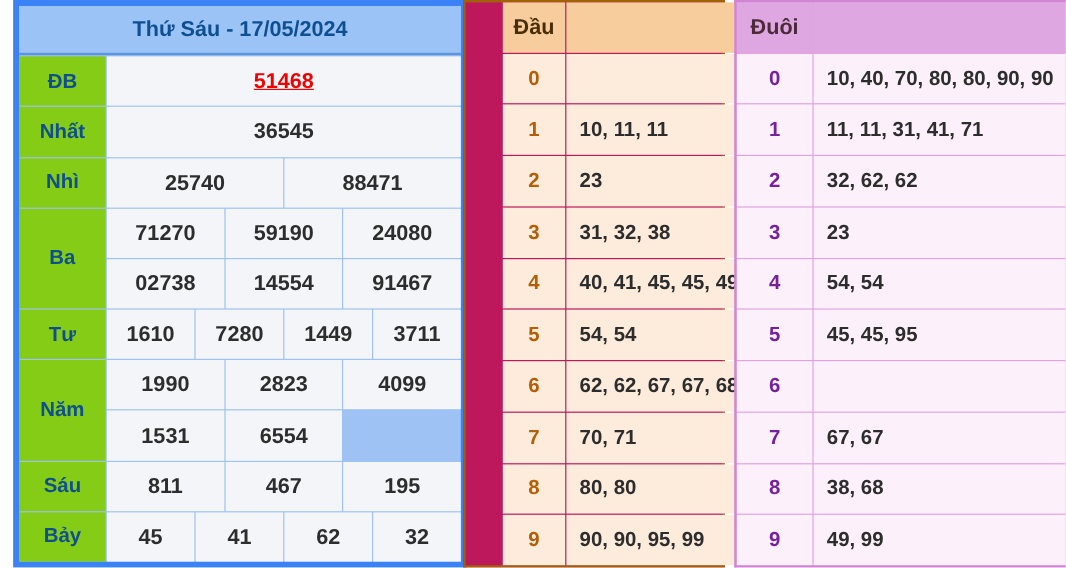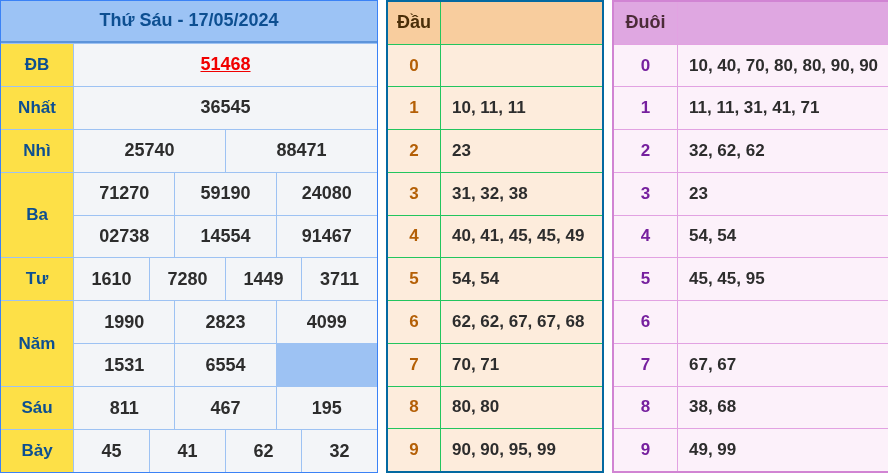--- a/index.html
+++ b/index.html
@@ -7,49 +7,49 @@
     width:888px;height:473px;overflow:hidden;position:relative;
     background:#ffffff;
     font-family:"Liberation Sans", sans-serif;
     font-weight:bold;
     -webkit-font-smoothing:antialiased;
   }
   .panel{position:absolute;top:0;height:473px;display:grid;box-sizing:border-box;}
 
   
   .panel-left{
-    left:0;width:378px;
+    left:11px;width:378px;
     grid-template-columns:72px repeat(12,1fr);
     grid-template-rows:repeat(11,1fr);
-    gap:1px;background:#9dc2f3;border:1px solid #3b82f6;
+    gap:1px;background:#9dc2f3;border:5px solid #3b82f6;
   }
   .lh{
     grid-column:1/-1;background:#9cc3f5;color:#0d4f91;
     display:flex;align-items:center;justify-content:center;
     font-size:18px;border-bottom:2px solid #5d94da;box-sizing:border-box;
   }
   .ll{
-    grid-column:1;background:#fde047;color:#0d4f91;font-size:17px;
+    grid-column:1;background:#84cc16;color:#0d4f91;font-size:17px;
     display:flex;align-items:center;justify-content:center;
   }
   .rs2{grid-row:span 2;}
   .lv{
     background:#f3f5f8;color:#2d2d2d;font-size:18px;
     display:flex;align-items:center;justify-content:center;
   }
   .s12{grid-column:span 12;} .s6{grid-column:span 6;}
   .s4{grid-column:span 4;} .s3{grid-column:span 3;}
   .red{color:#f10000;text-decoration:underline;}
 
   
   .panel-dau{
     left:386px;width:218px;
     grid-template-columns:52px 1fr;
     grid-template-rows:repeat(11,1fr);
-    gap:1px;background:#22c55e;border:2px solid #0369a1;
+    gap:1px;background:#be185d;border:2px solid #a16207;padding-left:31px;
   }
   .dh{background:#f8cd9e;color:#4a2e08;font-size:18px;
       display:flex;align-items:center;justify-content:center;}
   .dhv{background:#f8cd9e;}
   .dd{background:#fdecdc;color:#b45f06;font-size:17px;
       display:flex;align-items:center;justify-content:center;}
   .dv{background:#fdecdc;color:#2d2d2d;font-size:17px;
       display:flex;align-items:center;padding-left:11px;white-space:nowrap;}
 
   

